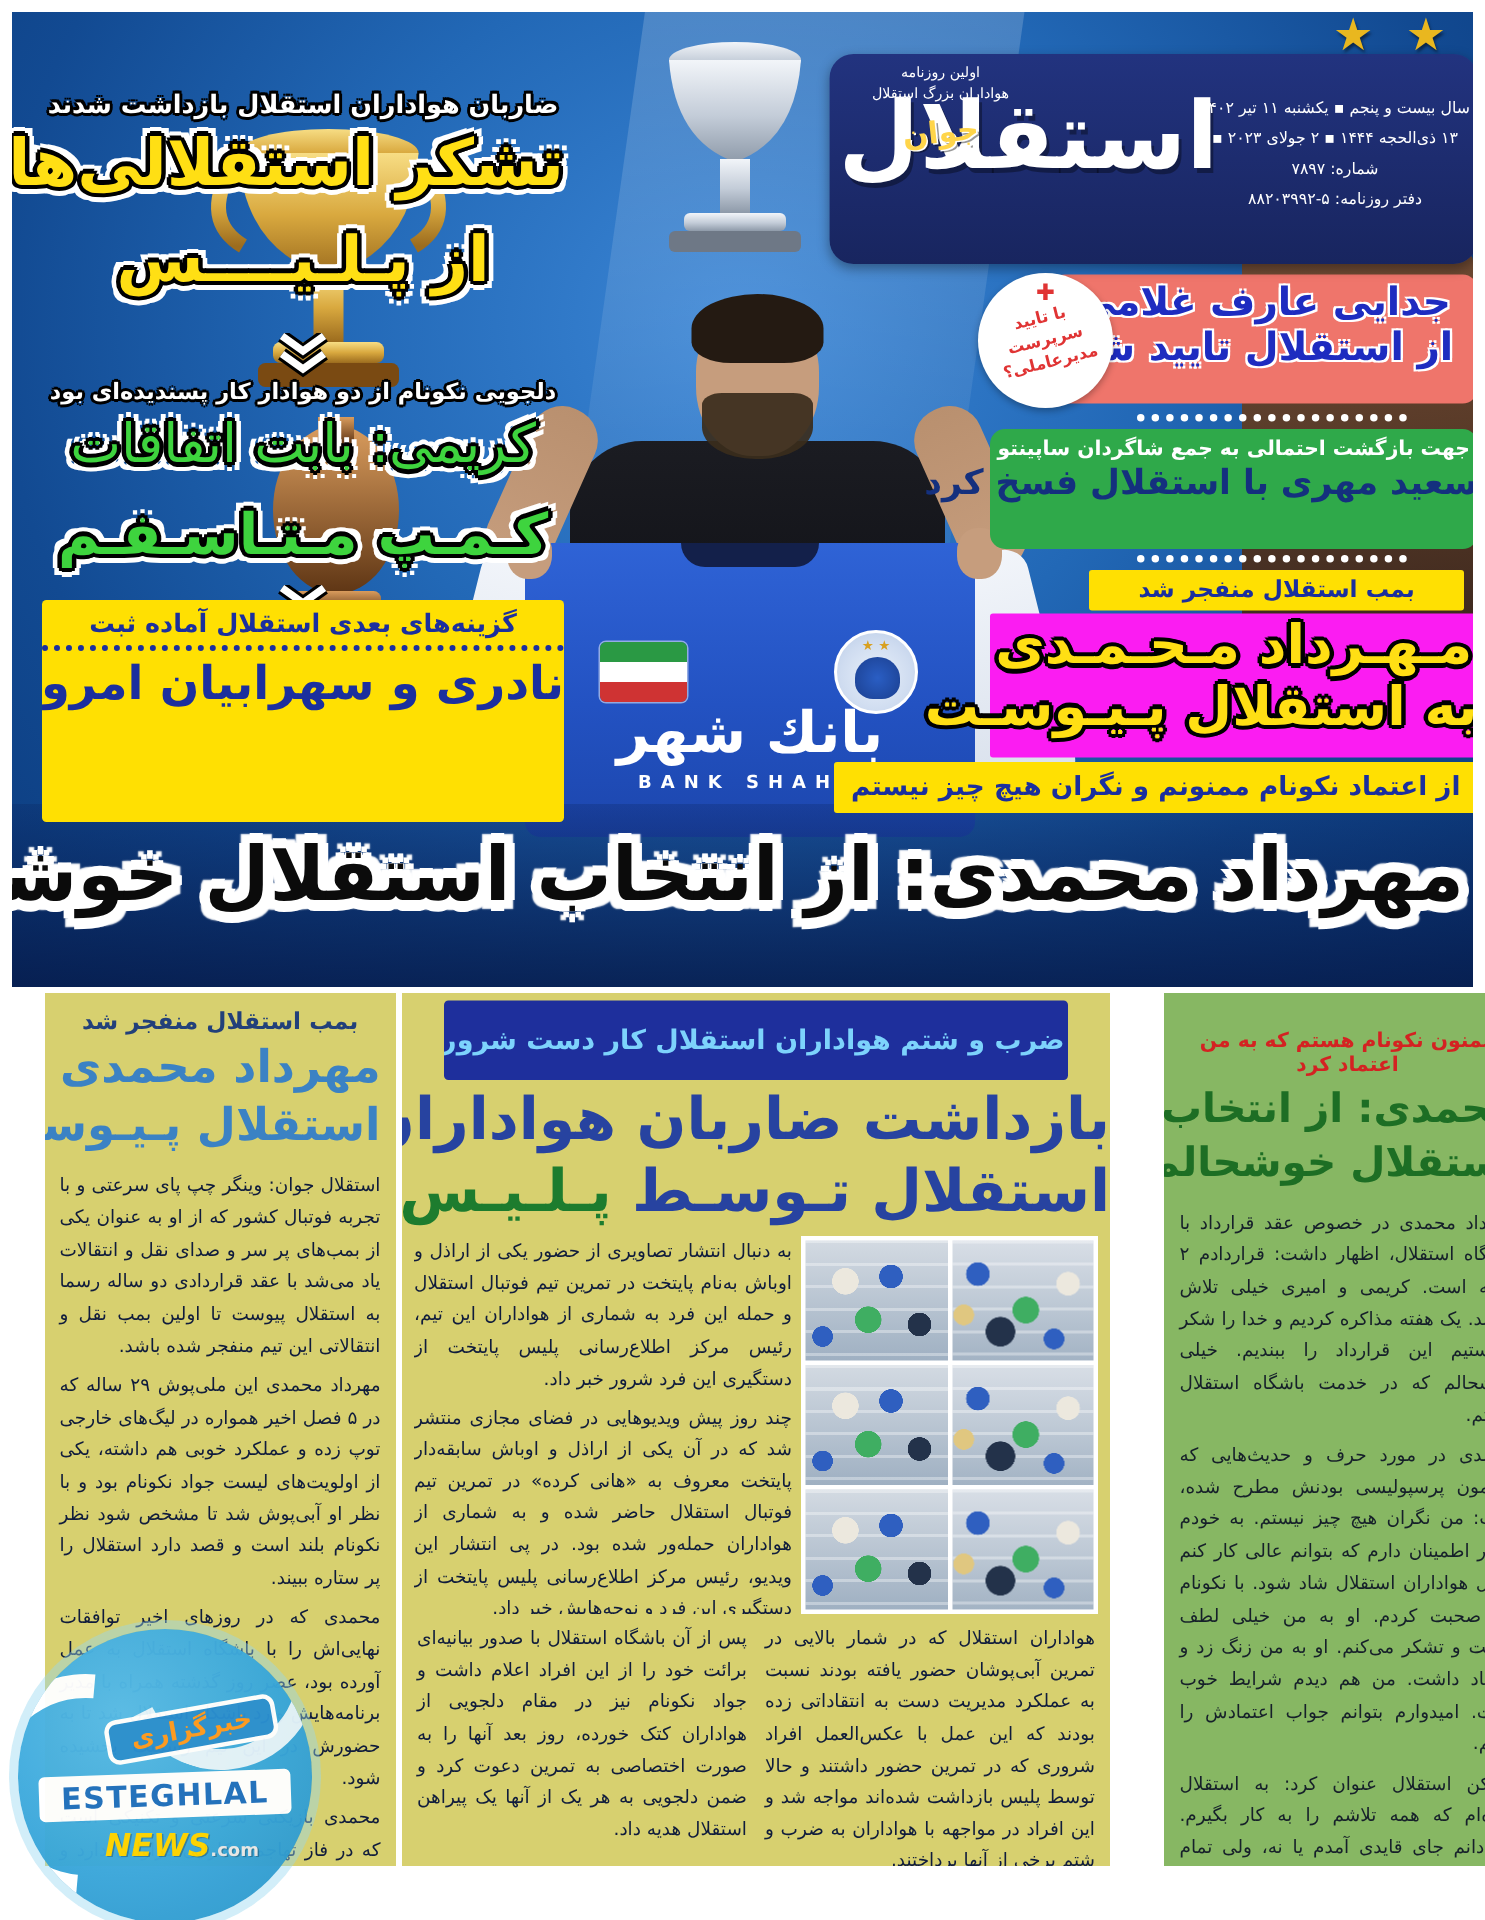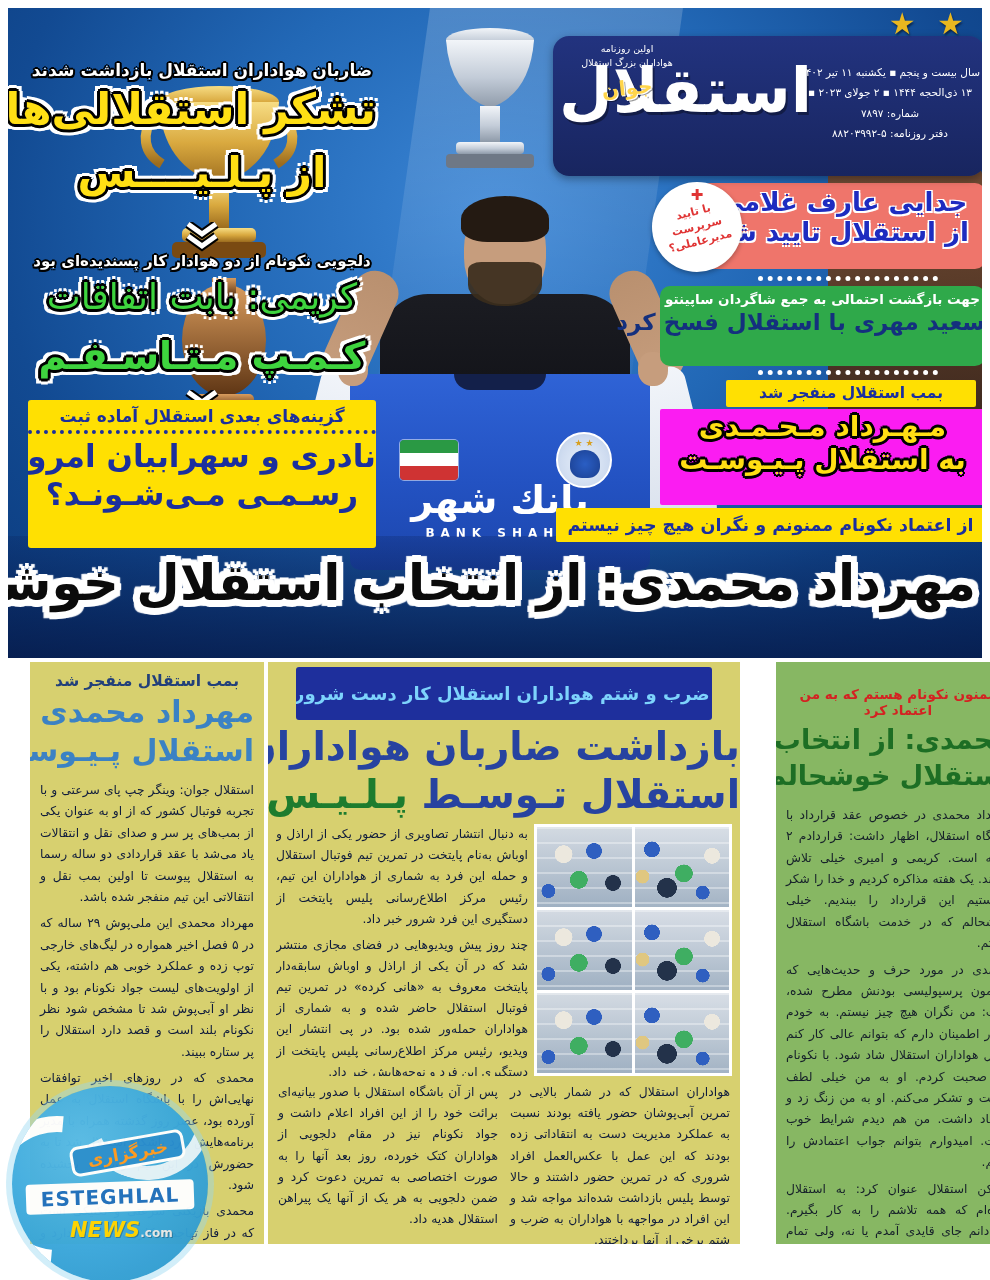--- a/index.html
+++ b/index.html
@@ -25,21 +25,21 @@
   .arm.left  { left:330px; top:260px; transform:rotate(24deg); }
   .arm.right { left:616px; top:260px; transform:rotate(-24deg); }
   .hand { position:absolute; width:30px; height:34px; background:#c69d7d; border-radius:45%; }
   .hand.left  { left:330px; top:344px; }
   .hand.right { left:630px; top:344px; }
 
   
   .sleeve { position:absolute; width:76px; height:160px; background:linear-gradient(180deg,#f2f5fa,#d8e0ec); border-radius:16px; }
   .sleeve.left  { left:296px; top:362px; transform:rotate(14deg); }
   .sleeve.right { left:618px; top:362px; transform:rotate(-14deg); }
-  .jersey { position:absolute; left:342px; top:366px; width:300px; height:196px;
+  .jersey { position:absolute; left:342px; top:354px; width:300px; height:196px;
             background:linear-gradient(180deg,#2f63d6 0%, #2352c2 55%, #1c46ad 100%); border-radius:10px; }
   .collar { position:absolute; left:50%; top:0; transform:translateX(-50%); width:92px; height:16px; background:#13204a; border-radius:0 0 44px 44px; }
   .flag { position:absolute; left:50px; top:66px; width:58px; height:40px; border-radius:4px;
           background:linear-gradient(180deg,#2a9944 0%, #2a9944 33%, #ffffff 33%, #ffffff 66%, #cf3333 66%, #cf3333 100%); box-shadow:0 0 0 1px rgba(255,255,255,.5); }
   .crest { position:absolute; left:206px; top:58px; width:56px; height:56px; background:radial-gradient(circle at 50% 55%, #e8f0fa 0%, #cfdcf0 60%, #b9cbe6 100%); border-radius:50%; border:2px solid #ffffff; }
   .crest::after { content:"★ ★"; position:absolute; left:0; right:0; top:4px; text-align:center; font-size:9px; color:#d8a020; }
   .crest .crest-core { position:absolute; left:12px; top:16px; width:30px; height:28px; background:radial-gradient(circle,#2a5ec4,#1b3f8f); border-radius:50% 50% 40% 40%; }
   .sponsor-fa { position:absolute; left:0; right:0; top:104px; text-align:center; color:#ffffff; font-size:38px; font-weight:bold; }
   .sponsor-en { position:absolute; left:0; right:0; top:152px; text-align:center; color:#ffffff; font-size:12px; letter-spacing:6px; font-weight:bold; }
 
@@ -83,21 +83,21 @@
   .badge-cross { color:#e03434; font-size:15px; font-weight:bold; margin-top:4px; }
   .badge-text { direction:rtl; color:#e03434; font-size:11px; font-weight:bold; line-height:1.35; transform:rotate(-14deg); margin-top:1px; }
   .dots { position:absolute; width:180px; border-top:5px dotted #ffffff; z-index:4; }
   .dots.d1 { left:750px; top:268px; }
   .dots.d2 { left:750px; top:362px; }
   .greenband { position:absolute; left:652px; top:278px; width:325px; height:80px; background:#2fa94a; border-radius:10px; direction:rtl; text-align:center; z-index:4; }
   .gb-k { color:#ffffff; font-size:13.5px; font-weight:bold; margin-top:5px; white-space:nowrap; }
   .gb-h { color:#14307e; font-size:23px; font-weight:bold; margin-top:2px; white-space:nowrap; }
   .ykicker { position:absolute; left:718px; top:372px; width:250px; height:27px; background:#ffe002; direction:rtl; text-align:center; font-size:15.5px; font-weight:bold; color:#1b2f9e; line-height:27px; z-index:4; border-radius:2px; }
   .magenta { position:absolute; left:652px; top:401px; width:325px; height:96px; background:#fb1cf2; direction:rtl; text-align:center; z-index:4; border-radius:2px; }
-  .magenta div { color:#ffdf14; font-size:28px; font-weight:bold; white-space:nowrap; }
+  .magenta div { color:#ffdf14; font-size:36px; font-weight:bold; white-space:nowrap; }
   .magenta .l1 { margin-top:1px; }
   .quoteband { position:absolute; left:548px; top:500px; width:429px; height:34px; background:#ffe002; direction:rtl; text-align:center; font-size:17.5px; font-weight:bold; color:#1b2f9e; line-height:34px; z-index:4; border-radius:2px; }
 
   
   .main-headline { position:absolute; left:6px; top:546px; width:962px; text-align:center; direction:rtl; color:#0b0b0b; font-size:50px; font-weight:bold; white-space:nowrap; z-index:4;
     text-shadow:-4px -4px 0 #fff,4px -4px 0 #fff,-4px 4px 0 #fff,4px 4px 0 #fff,0 5px 0 #fff,0 -5px 0 #fff,5px 0 0 #fff,-5px 0 0 #fff,
                 -7px 0 0 #fff,7px 0 0 #fff,0 7px 0 #fff,0 -7px 0 #fff,-6px -6px 1px #fff,6px 6px 1px #fff,-6px 6px 1px #fff,6px -6px 1px #fff; }
 
   
   .col { position:absolute; top:662px; height:582px; overflow:hidden; direction:rtl; }
@@ -258,21 +258,20 @@
             <path d="M8,2 L22,12 L36,2" stroke="#000" stroke-width="9" fill="none"></path>
             <path d="M8,2 L22,12 L36,2" stroke="#fff" stroke-width="5" fill="none"></path>
             <path d="M8,14 L22,24 L36,14" stroke="#000" stroke-width="9" fill="none"></path>
             <path d="M8,14 L22,24 L36,14" stroke="#fff" stroke-width="5" fill="none"></path>
           </svg>
       </div>
     </div>
     <div class="yellow-box">
       <div class="yb-kicker">گزینه‌های بعدی استقلال آماده ثبت</div>
       <div class="yb-l1">نادری و سهرابیان امروز</div>
-      <div class="yb-l2">رسـمـی مـی‌شـونـد؟</div>
     </div>
 
     <div class="salmon">
       <div class="l1 obw">جدایی عارف غلامی</div>
       <div class="obw">از استقلال تایید شد</div>
     </div>
     <div class="badge">
       <div class="badge-cross">✚</div>
       <div class="badge-text">
         <div>با تایید</div>

